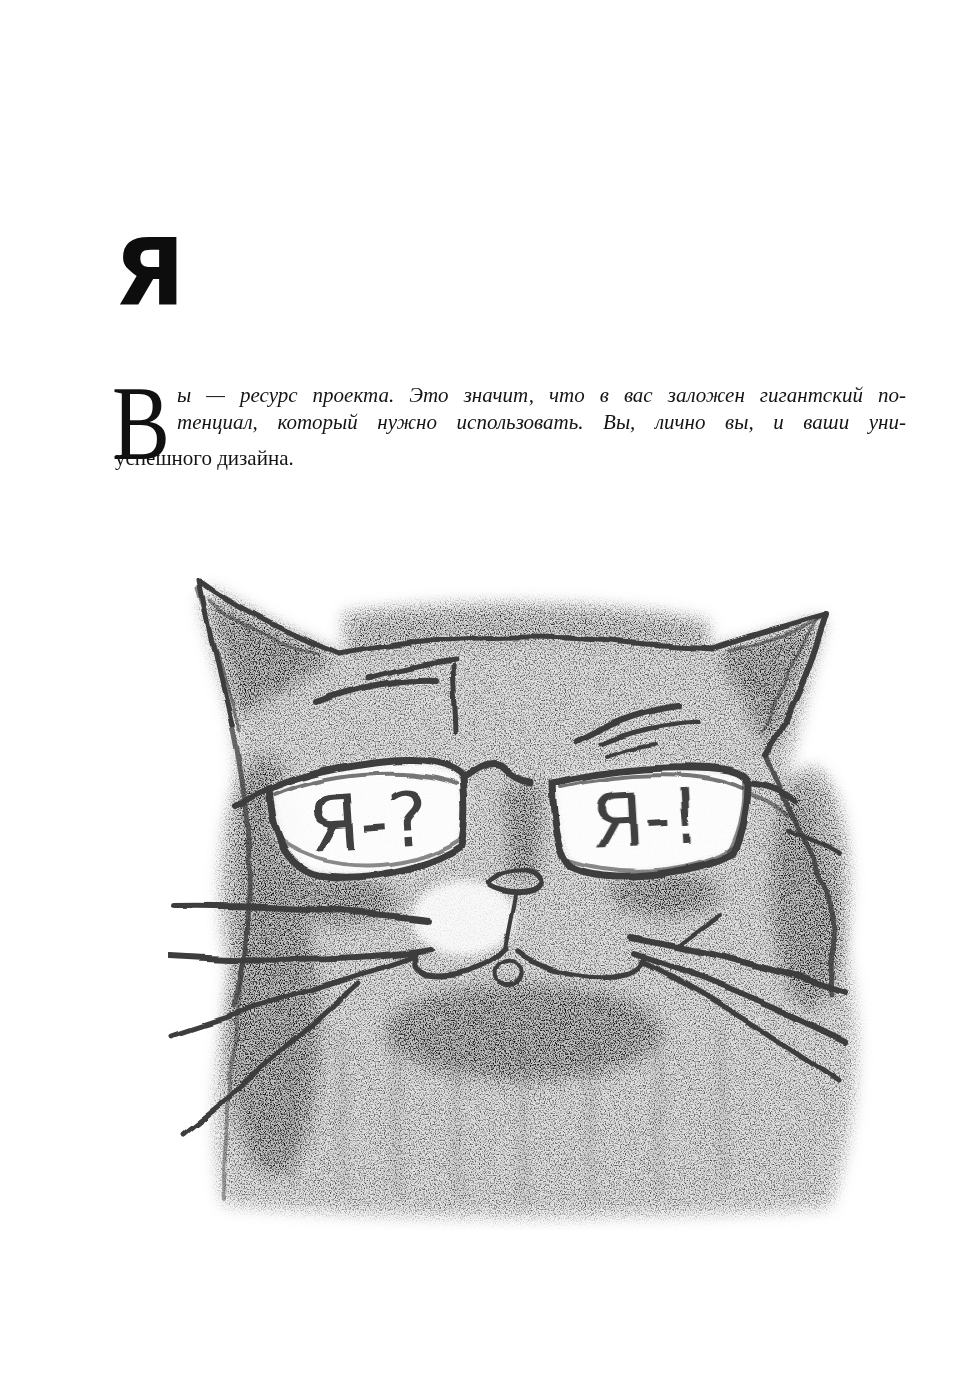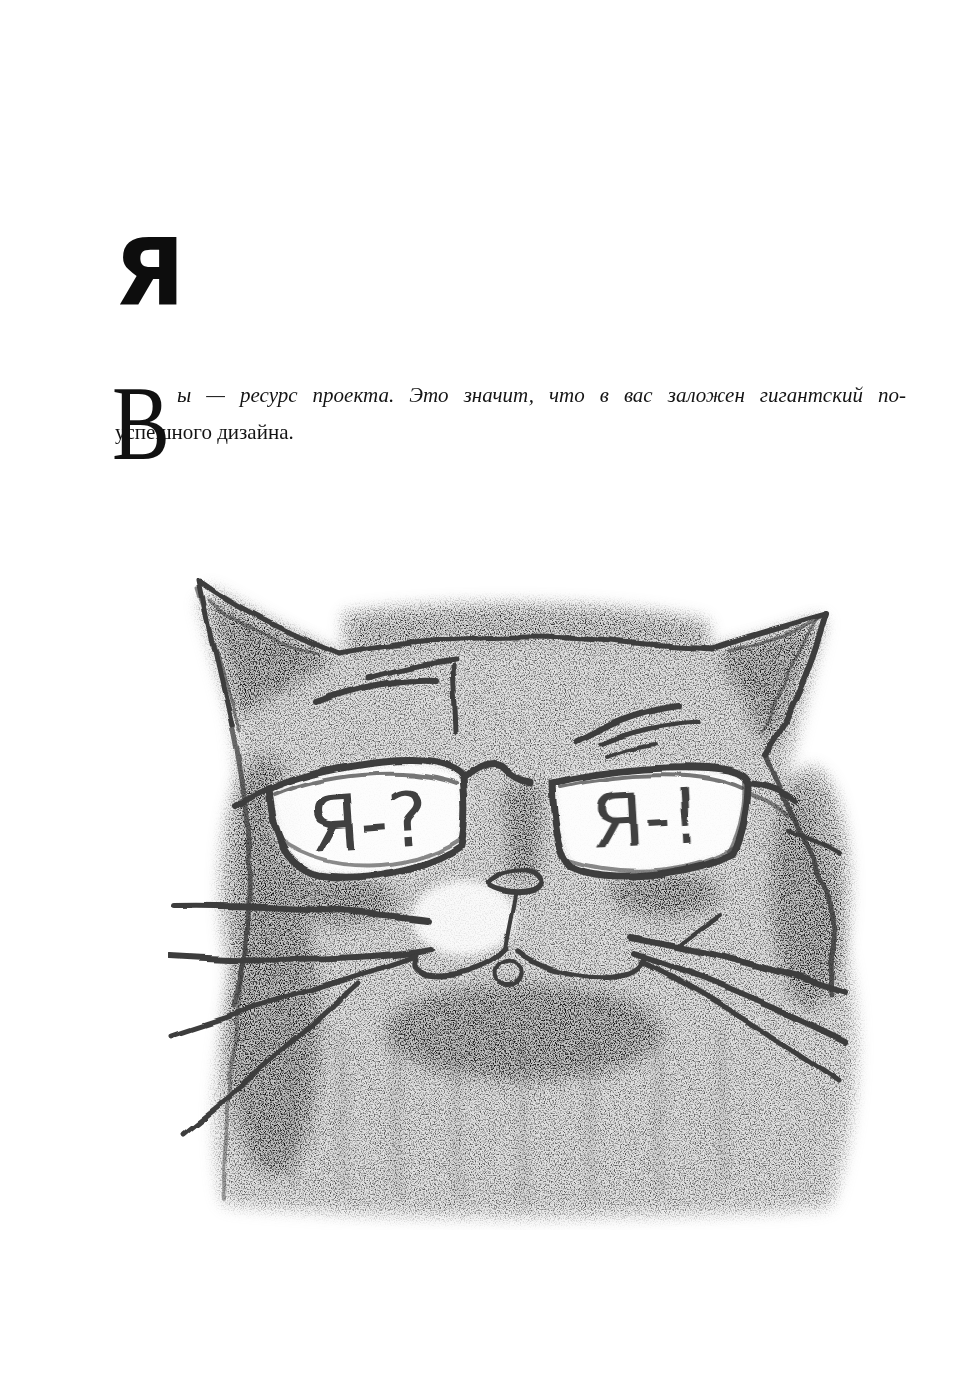--- a/index.html
+++ b/index.html
@@ -64,20 +64,21 @@
 </head>
 <body>
 
 <div class="page">
 
   <div class="chapter-letter">Я</div>
 
   <div class="para">
     <span class="dropcap">В</span>
     <div class="pline indented">ы — ресурс проекта. Это значит, что в вас заложен гигантский по-</div>
+    <div class="pline indented">тенциал, который нужно использовать. Вы, лично вы, и ваши уни-</div>
     <div class="pline last">успешного дизайна.</div>
   </div>
 
   <div class="cat-wrap">
     <svg width="724" height="672" viewBox="0 0 724 672" xmlns="http://www.w3.org/2000/svg">
       <defs>
         <filter id="wobble" x="-15%" y="-15%" width="130%" height="130%">
           <feTurbulence type="fractalNoise" baseFrequency="0.014 0.026" numOctaves="2" seed="3" result="w"></feTurbulence>
           <feDisplacementMap in="SourceGraphic" in2="w" scale="8" xChannelSelector="R" yChannelSelector="G"></feDisplacementMap>
           <feGaussianBlur stdDeviation="0.6"></feGaussianBlur>

